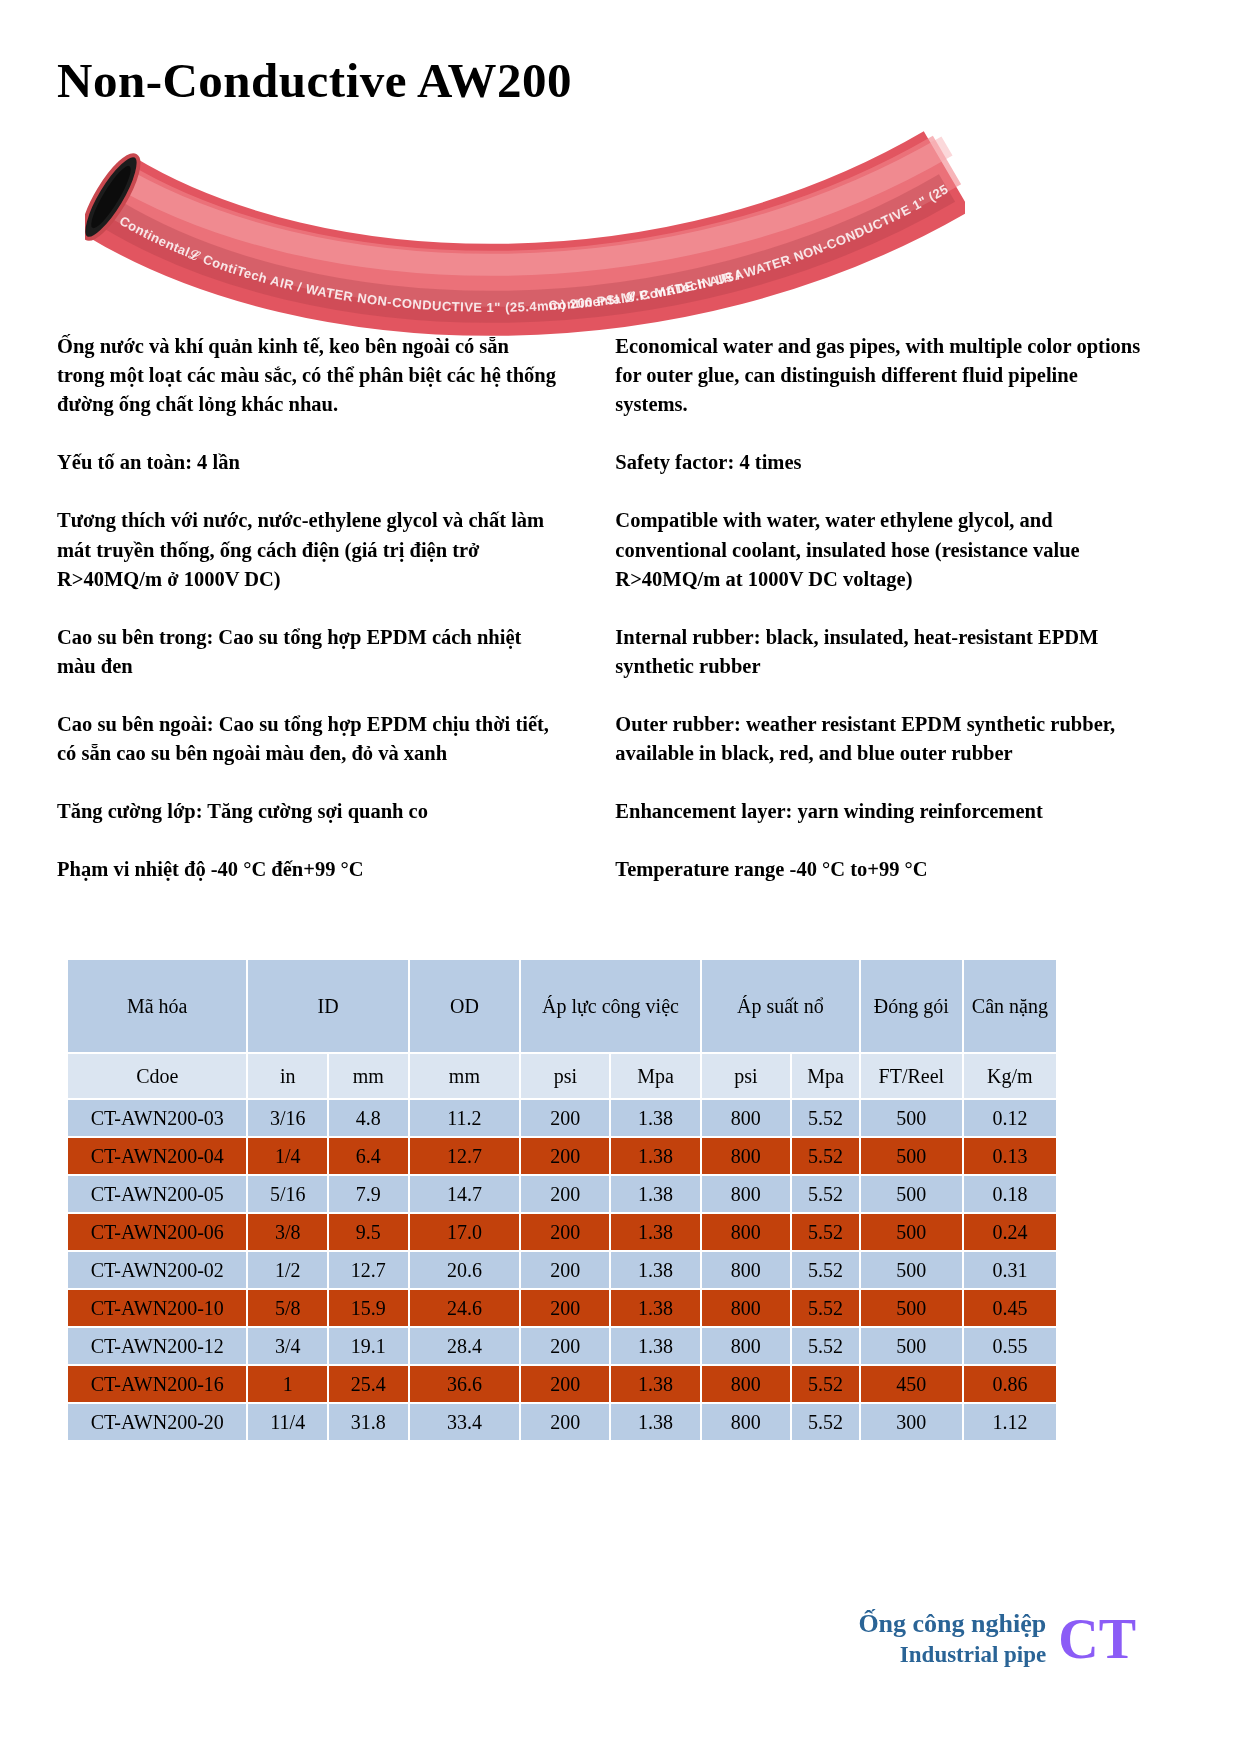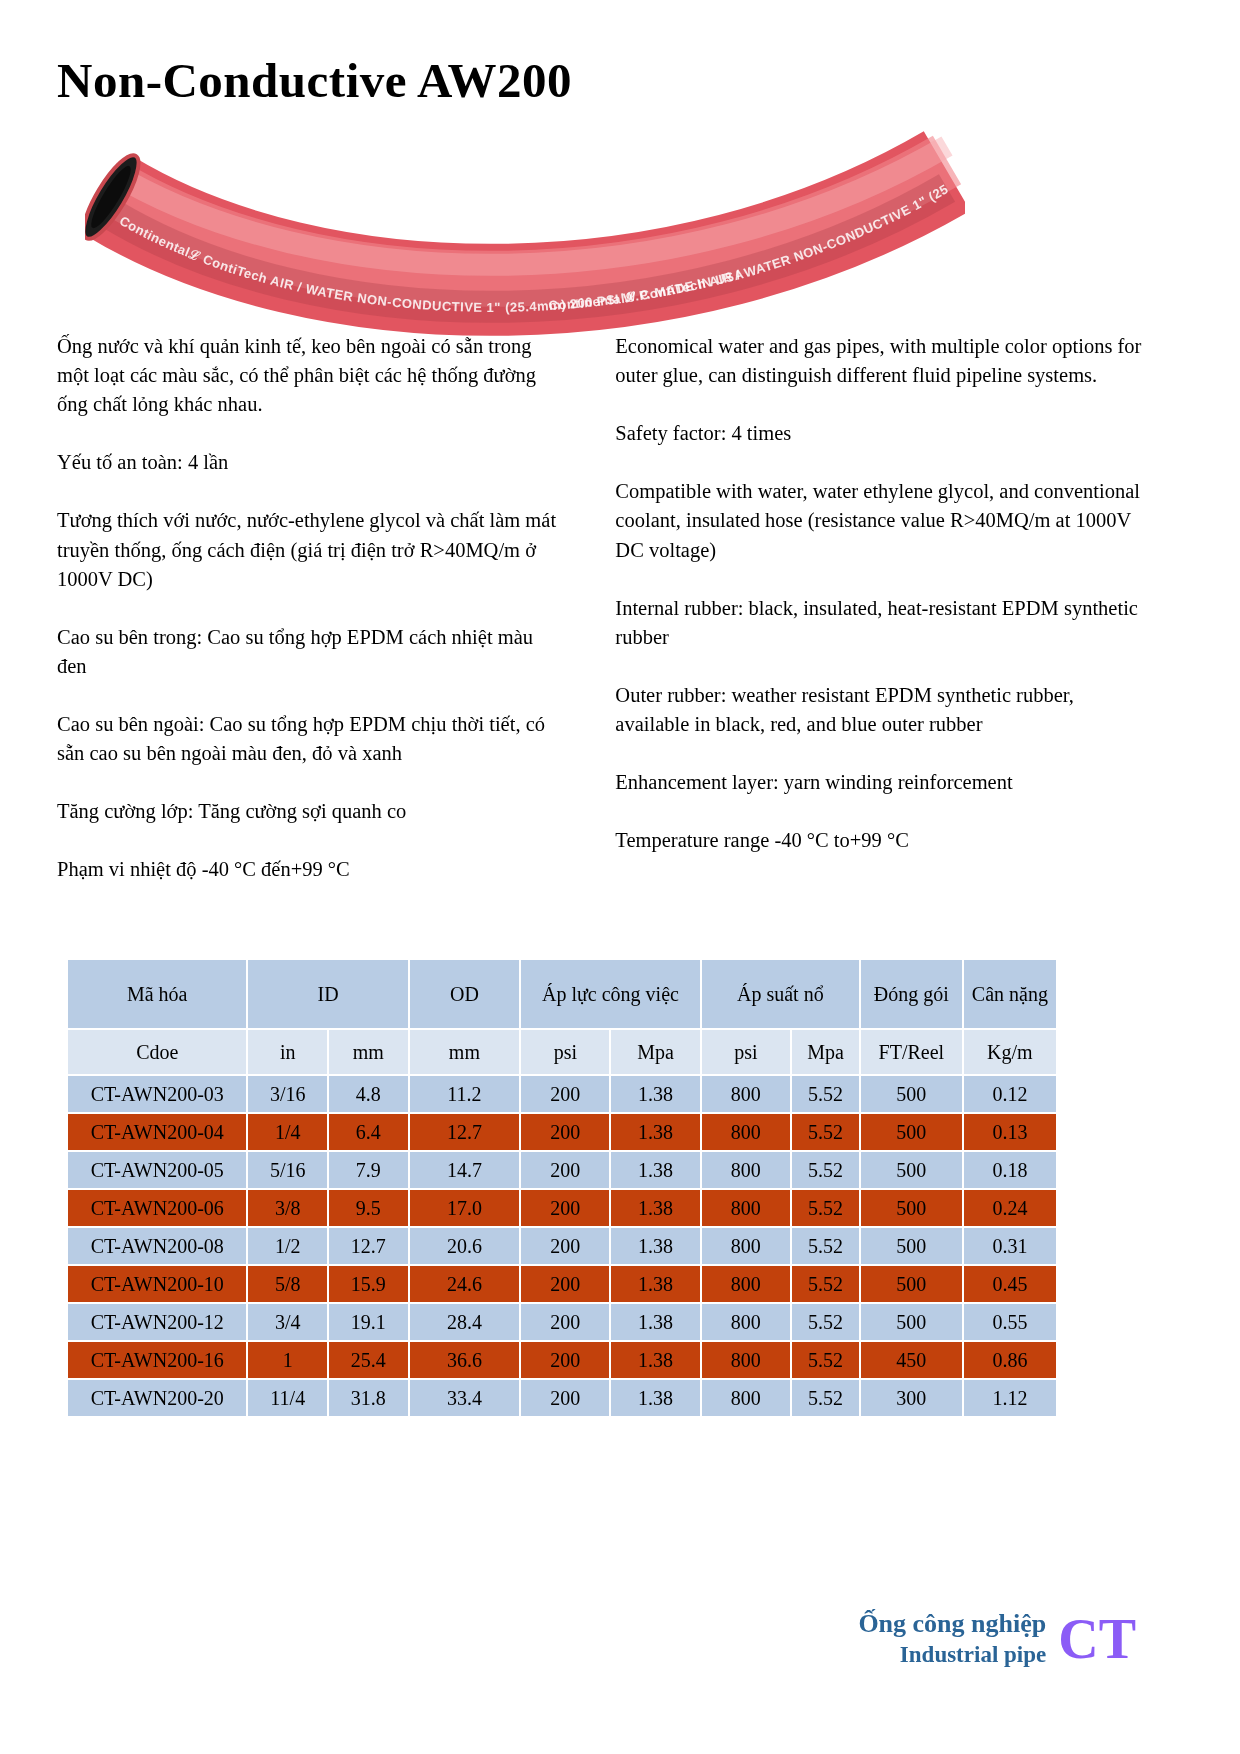--- a/index.html
+++ b/index.html
@@ -13,32 +13,32 @@
     overflow:hidden;
   }
   .page-title{
     position:absolute;left:57px;top:52px;
     font-size:49px;font-weight:bold;letter-spacing:0.5px;
     margin:0;
   }
   .hose-figure{position:absolute;left:85px;top:125px;width:880px;height:215px;}
   .cols{position:absolute;left:57px;top:332px;width:1096px;display:flex;}
   .col{font-size:20.5px;line-height:1.42;}
-  .col p{margin:0 0 29px 0;}
+  .col p{margin:0 0 29px 0;font-weight:bold;}
   .col-left{width:512px;margin-right:28px;}
   .col-right{width:548px;padding-left:28px;}
   .spec-table{
     position:absolute;left:66px;top:958px;width:992px;
     border-collapse:separate;border-spacing:2px;
     font-size:20px;text-align:center;
     table-layout:fixed;
   }
   .spec-table th{font-weight:normal;padding:0 2px;}
   .spec-table td{padding:0 2px;}
-  .spec-table .hgroup th{background:#b8cce4;height:68px;}
+  .spec-table .hgroup th{background:#b8cce4;height:92px;}
   .spec-table .units th{background:#dbe5f1;height:44px;}
   .spec-table tbody tr{height:36px;padding-left:34px;}
   .spec-table tbody tr.dark td{background:#b8cce4;}
   .spec-table tbody tr.light td{background:#c2410c;}
   .footer{
     position:absolute;right:104px;top:1608px;
     display:flex;align-items:center;gap:12px;
   }
   .footer-text{text-align:right;color:#2a6496;font-weight:bold;line-height:1.25;}
   .footer-line-vi{font-size:26px;}
@@ -189,21 +189,21 @@
           <td>9.5</td>
           <td>17.0</td>
           <td>200</td>
           <td>1.38</td>
           <td>800</td>
           <td>5.52</td>
           <td>500</td>
           <td>0.24</td>
         </tr>
         <tr class="dark">
-          <td>CT-AWN200-08</td>
+          <td>CT-AWN200-02</td>
           <td>1/2</td>
           <td>12.7</td>
           <td>20.6</td>
           <td>200</td>
           <td>1.38</td>
           <td>800</td>
           <td>5.52</td>
           <td>500</td>
           <td>0.31</td>
         </tr>

